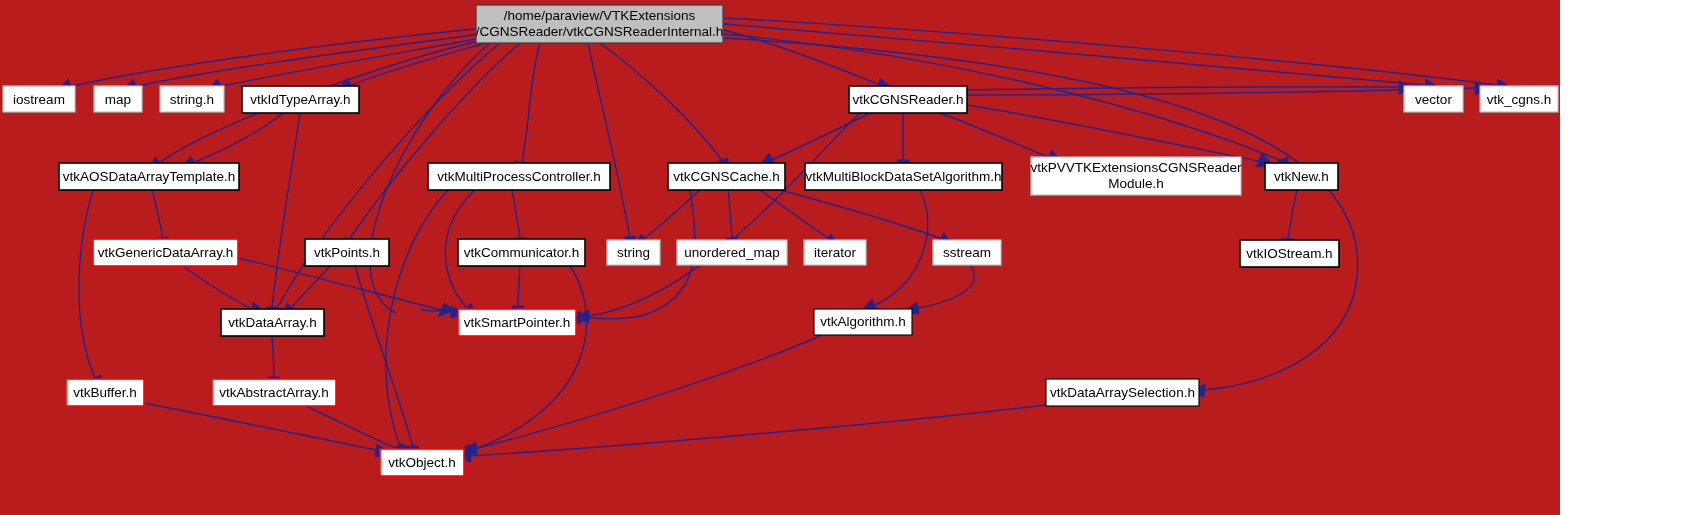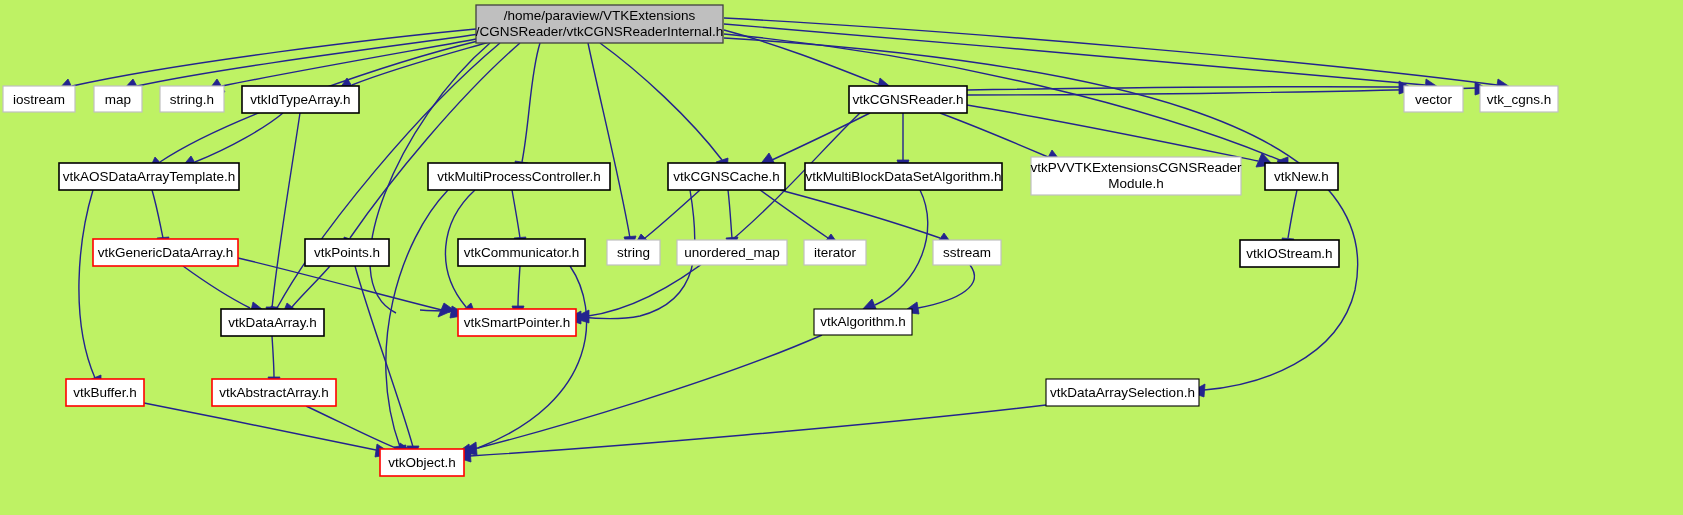--- a/index.html
+++ b/index.html
@@ -2,23 +2,23 @@
 <html><head>
 <meta charset="utf-8">
 <style>
   html, body {
     margin: 0;
     padding: 0;
     background: #ffffff;
   }
   #graph-root {
     position: relative;
-    width: 1683px;
+    width: 1560px;
     height: 515px;
-    background: #bef264;
+    background: #b91c1c;
     font-family: "Liberation Sans", sans-serif;
     overflow: hidden;
   }
   svg#graph-canvas {
     position: absolute;
     top: 0;
     left: 0;
     width: 1683px;
     height: 515px;
   }

